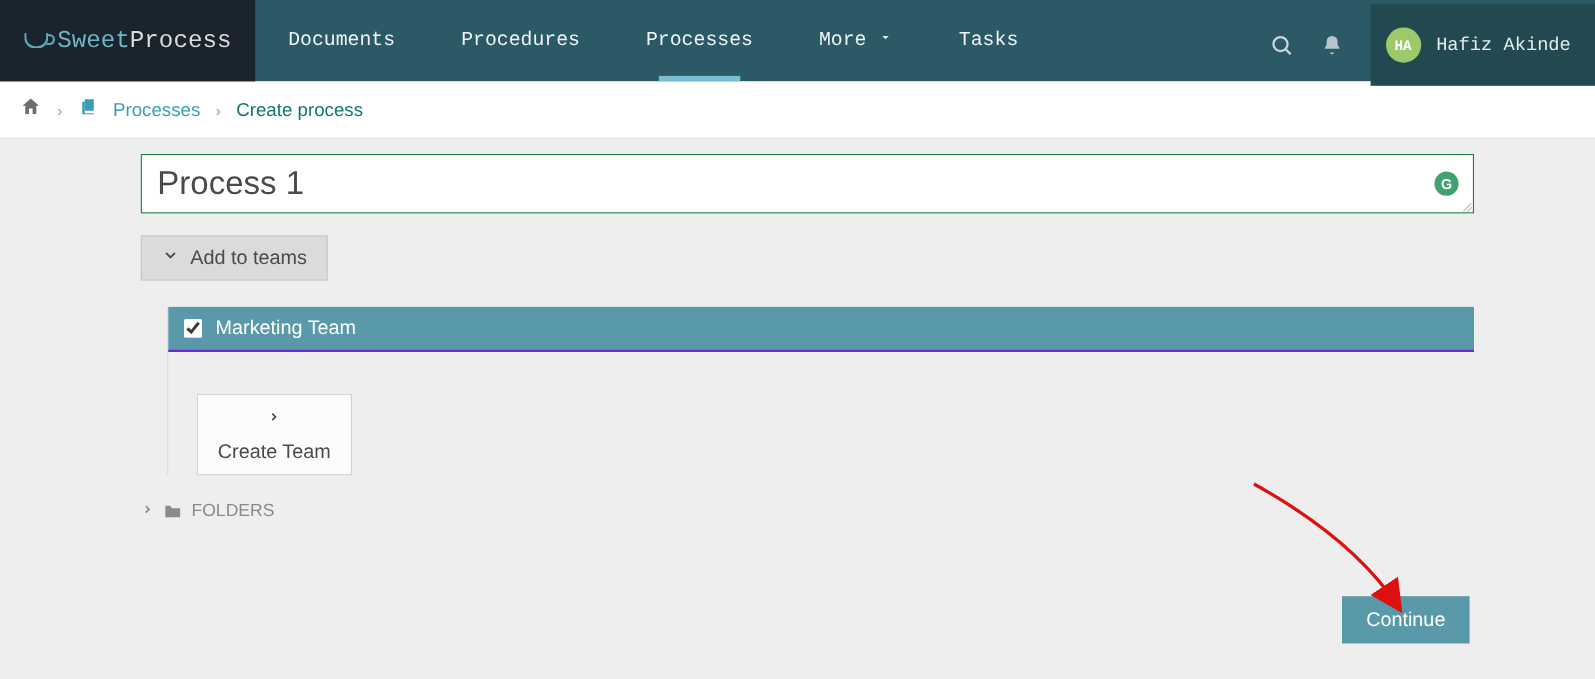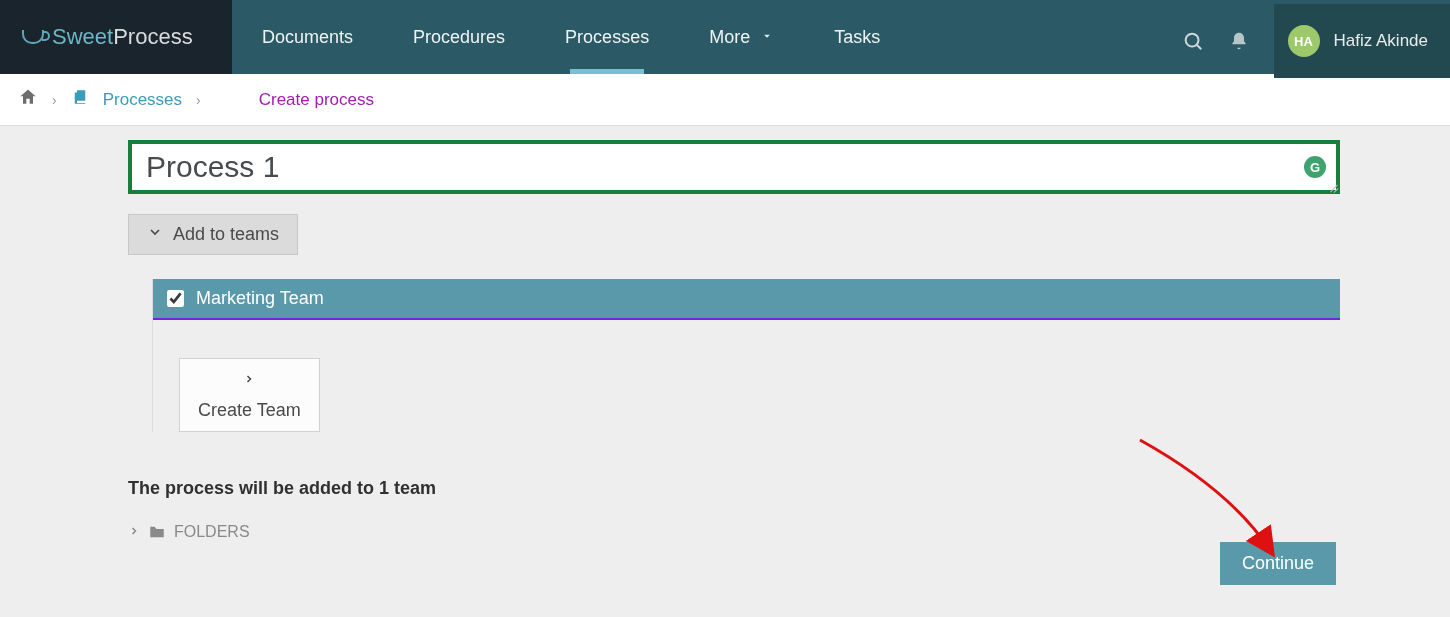--- a/index.html
+++ b/index.html
@@ -11,20 +11,21 @@
     height: 617px;
     overflow: hidden;
     position: relative;
   }
   
   .topbar {
     display: flex;
     align-items: stretch;
     height: 74px;
     background: #2b5a66;
+    font-family: Liberation Mono, monospace;
   }
   .logo-area {
     background: #1a242d;
     width: 232px;
     display: flex;
     align-items: center;
     padding-left: 22px;
   }
   .logo-cup {
     width: 22px;
@@ -115,34 +116,34 @@
     background: #ffffff;
     border-bottom: 1px solid #dedede;
     padding: 13px 18px;
     display: flex;
     align-items: center;
     gap: 14px;
     font-size: 17px;
   }
   .breadcrumb .sep { color: #9a9a9a; font-size: 14px; }
   .breadcrumb a { color: #3a9cb7; text-decoration: none; cursor: pointer; }
-  .breadcrumb .current { color: #a21caf; margin-left: 44px; }
+  .breadcrumb .current { color: #0f766e; }
   .home-ic { color: #6d6d6d; cursor:pointer; }
   .proc-ic { color: #3a9cb7; }
   
   .main {
     padding: 14px 110px 30px 128px;
   }
   .title-input-wrap {
     position: relative;
   }
   .title-input {
     width: 100%;
     height: 54px;
-    border: 4px solid #15803d;
+    border: 1px solid #15803d;
     background: #fff;
     font-size: 30px;
     color: #474b4e;
     padding: 6px 46px 6px 14px;
     outline: none;
     resize: none;
   }
   .grammarly {
     position: absolute;
     right: 14px;
@@ -339,21 +340,20 @@
     <button class="create-team-btn">
       <span>
         <svg width="12" height="12" viewBox="0 0 24 24" fill="none" stroke="#4a4a4a" stroke-width="3">
             <polyline points="9 6 15 12 9 18"></polyline>
           </svg>
       </span>
       <span>Create Team</span>
     </button>
   </div>
 
-  <div class="summary">The process will be added to 1 team</div>
 
   <div class="folders-row">
     <span>
       <svg width="12" height="12" viewBox="0 0 24 24" fill="none" stroke="#8a8a8a" stroke-width="3">
           <polyline points="9 6 15 12 9 18"></polyline>
         </svg>
     </span>
     <span>
       <svg width="18" height="18" viewBox="0 0 24 24" fill="#8a8a8a">
           <path d="M3 5h6l2 3h10v11H3z"></path>

